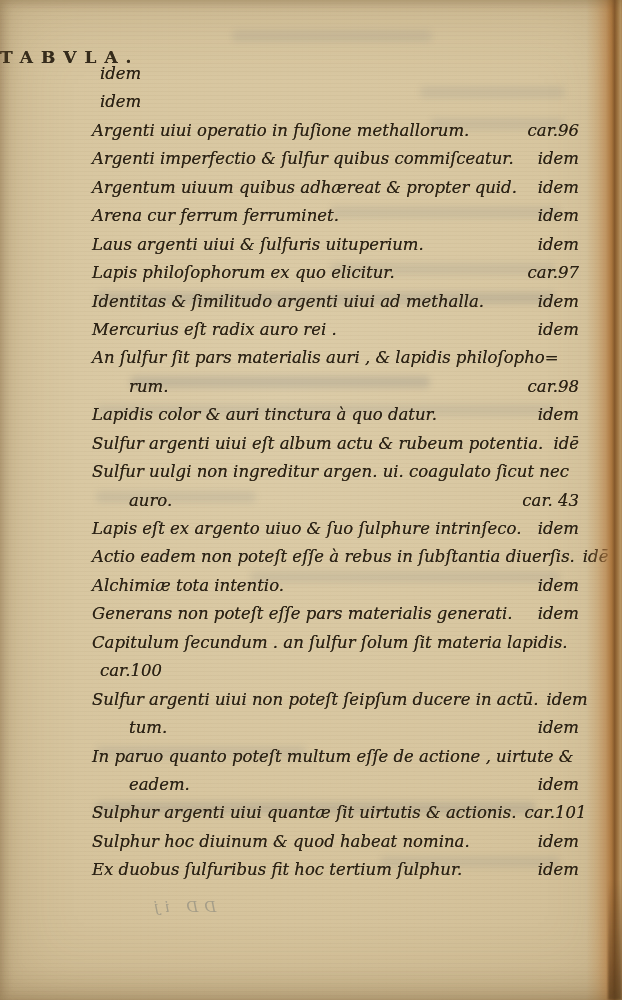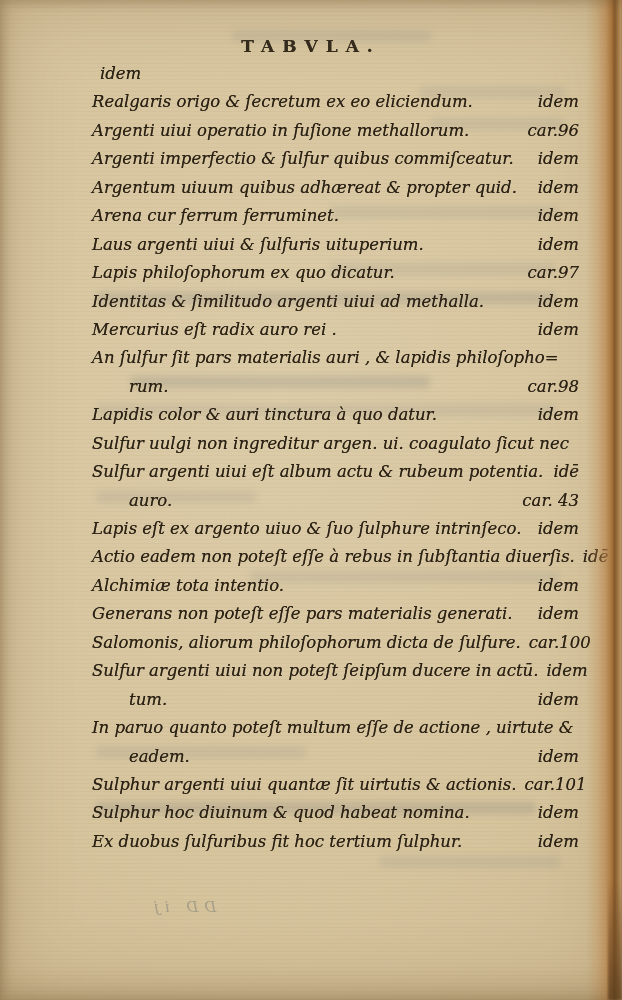--- a/index.html
+++ b/index.html
@@ -47,22 +47,22 @@
     filter:blur(1px);
   }
   
   .smudge{
     position:absolute;height:12px;border-radius:5px;pointer-events:none;
     background:rgba(98,106,114,.11);filter:blur(3px);
   }
   .smudge.dark{background:rgba(88,96,106,.16);}
   
   .header{
-    position:absolute;top:36px;left:0;width:622px;
-    text-align:center;
+    position:absolute;top:47px;left:0;width:622px;
+    text-align:left;
     font-size:17px;font-weight:600;
     letter-spacing:8px;
     color:#342b1c;
     text-shadow:0 0 .6px rgba(52,43,28,.75);
   }
   
   .toc{
     position:absolute;left:92px;top:60px;width:487px;
     font-style:italic;
     font-size:16.5px;
@@ -107,21 +107,20 @@
   <div class="smudge dark" style="left:96px;top:802px;width:440px;"></div>
   <div class="smudge" style="left:380px;top:856px;width:180px;"></div>
 
   <div class="header">TABVLA.</div>
 
   <div class="toc" id="toc">
       <div class="row">
       <span class="r">idem</span>
     </div>
       <div class="row">
-      <span class="t">Realgaris origo &amp; ſecretum ex eo eliciendum.</span>
       <span class="r">idem</span>
     </div>
       <div class="row">
       <span class="t">Argenti uiui operatio in fuſione methallorum.</span>
       <span class="r">car.96</span>
     </div>
       <div class="row">
       <span class="t">Argenti imperfectio &amp; ſulfur quibus commiſceatur.</span>
       <span class="r">idem</span>
     </div>
@@ -131,21 +130,21 @@
     </div>
       <div class="row">
       <span class="t">Arena cur ferrum ferruminet.</span>
       <span class="r">idem</span>
     </div>
       <div class="row">
       <span class="t">Laus argenti uiui &amp; ſulfuris uituperium.</span>
       <span class="r">idem</span>
     </div>
       <div class="row">
-      <span class="t">Lapis philoſophorum ex quo dicatur.</span>
+      <span class="t">Lapis philoſophorum ex quo elicitur.</span>
       <span class="r">car.97</span>
     </div>
       <div class="row">
       <span class="t">Identitas &amp; ſimilitudo argenti uiui ad methalla.</span>
       <span class="r">idem</span>
     </div>
       <div class="row">
       <span class="t">Mercurius eſt radix auro rei .</span>
       <span class="r">idem</span>
     </div>
@@ -155,27 +154,27 @@
     </div>
       <div class="row indent">
       <span class="t">rum.</span>
       <span class="r">car.98</span>
     </div>
       <div class="row">
       <span class="t">Lapidis color &amp; auri tinctura à quo datur.</span>
       <span class="r">idem</span>
     </div>
       <div class="row">
-      <span class="t">Sulfur uulgi non ingreditur argen. ui. coagulato ſicut nec</span>
-      <span class="r"></span>
-    </div>
-      <div class="row">
       <span class="t">Sulfur argenti uiui eſt album actu &amp; rubeum potentia.</span>
       <span class="r">idē</span>
     </div>
+      <div class="row">
+      <span class="t">Sulfur uulgi non ingreditur argen. ui. coagulato ſicut nec</span>
+      <span class="r"></span>
+    </div>
       <div class="row indent">
       <span class="t">auro.</span>
       <span class="r">car. 43</span>
     </div>
       <div class="row">
       <span class="t">Lapis eſt ex argento uiuo &amp; ſuo ſulphure intrinſeco.</span>
       <span class="r">idem</span>
     </div>
       <div class="row">
       <span class="t">Actio eadem non poteſt eſſe à rebus in ſubſtantia diuerſis.</span>
@@ -183,21 +182,24 @@
     </div>
       <div class="row">
       <span class="t">Alchimiæ tota intentio.</span>
       <span class="r">idem</span>
     </div>
       <div class="row">
       <span class="t">Generans non poteſt eſſe pars materialis generati.</span>
       <span class="r">idem</span>
     </div>
       <div class="row">
-      <span class="t">Salomonis, aliorum philoſophorum dicta de ſulfure.</span>
+      <span class="t">Capitulum ſecundum . an ſulfur ſolum ſit materia lapidis.</span>
+      <span class="r"></span>
+    </div>
+      <div class="row">
       <span class="r">car.100</span>
     </div>
       <div class="row">
       <span class="t">Sulfur argenti uiui non poteſt ſeipſum ducere in actū.</span>
       <span class="r">idem</span>
     </div>
       <div class="row indent">
       <span class="t">tum.</span>
       <span class="r">idem</span>
     </div>

